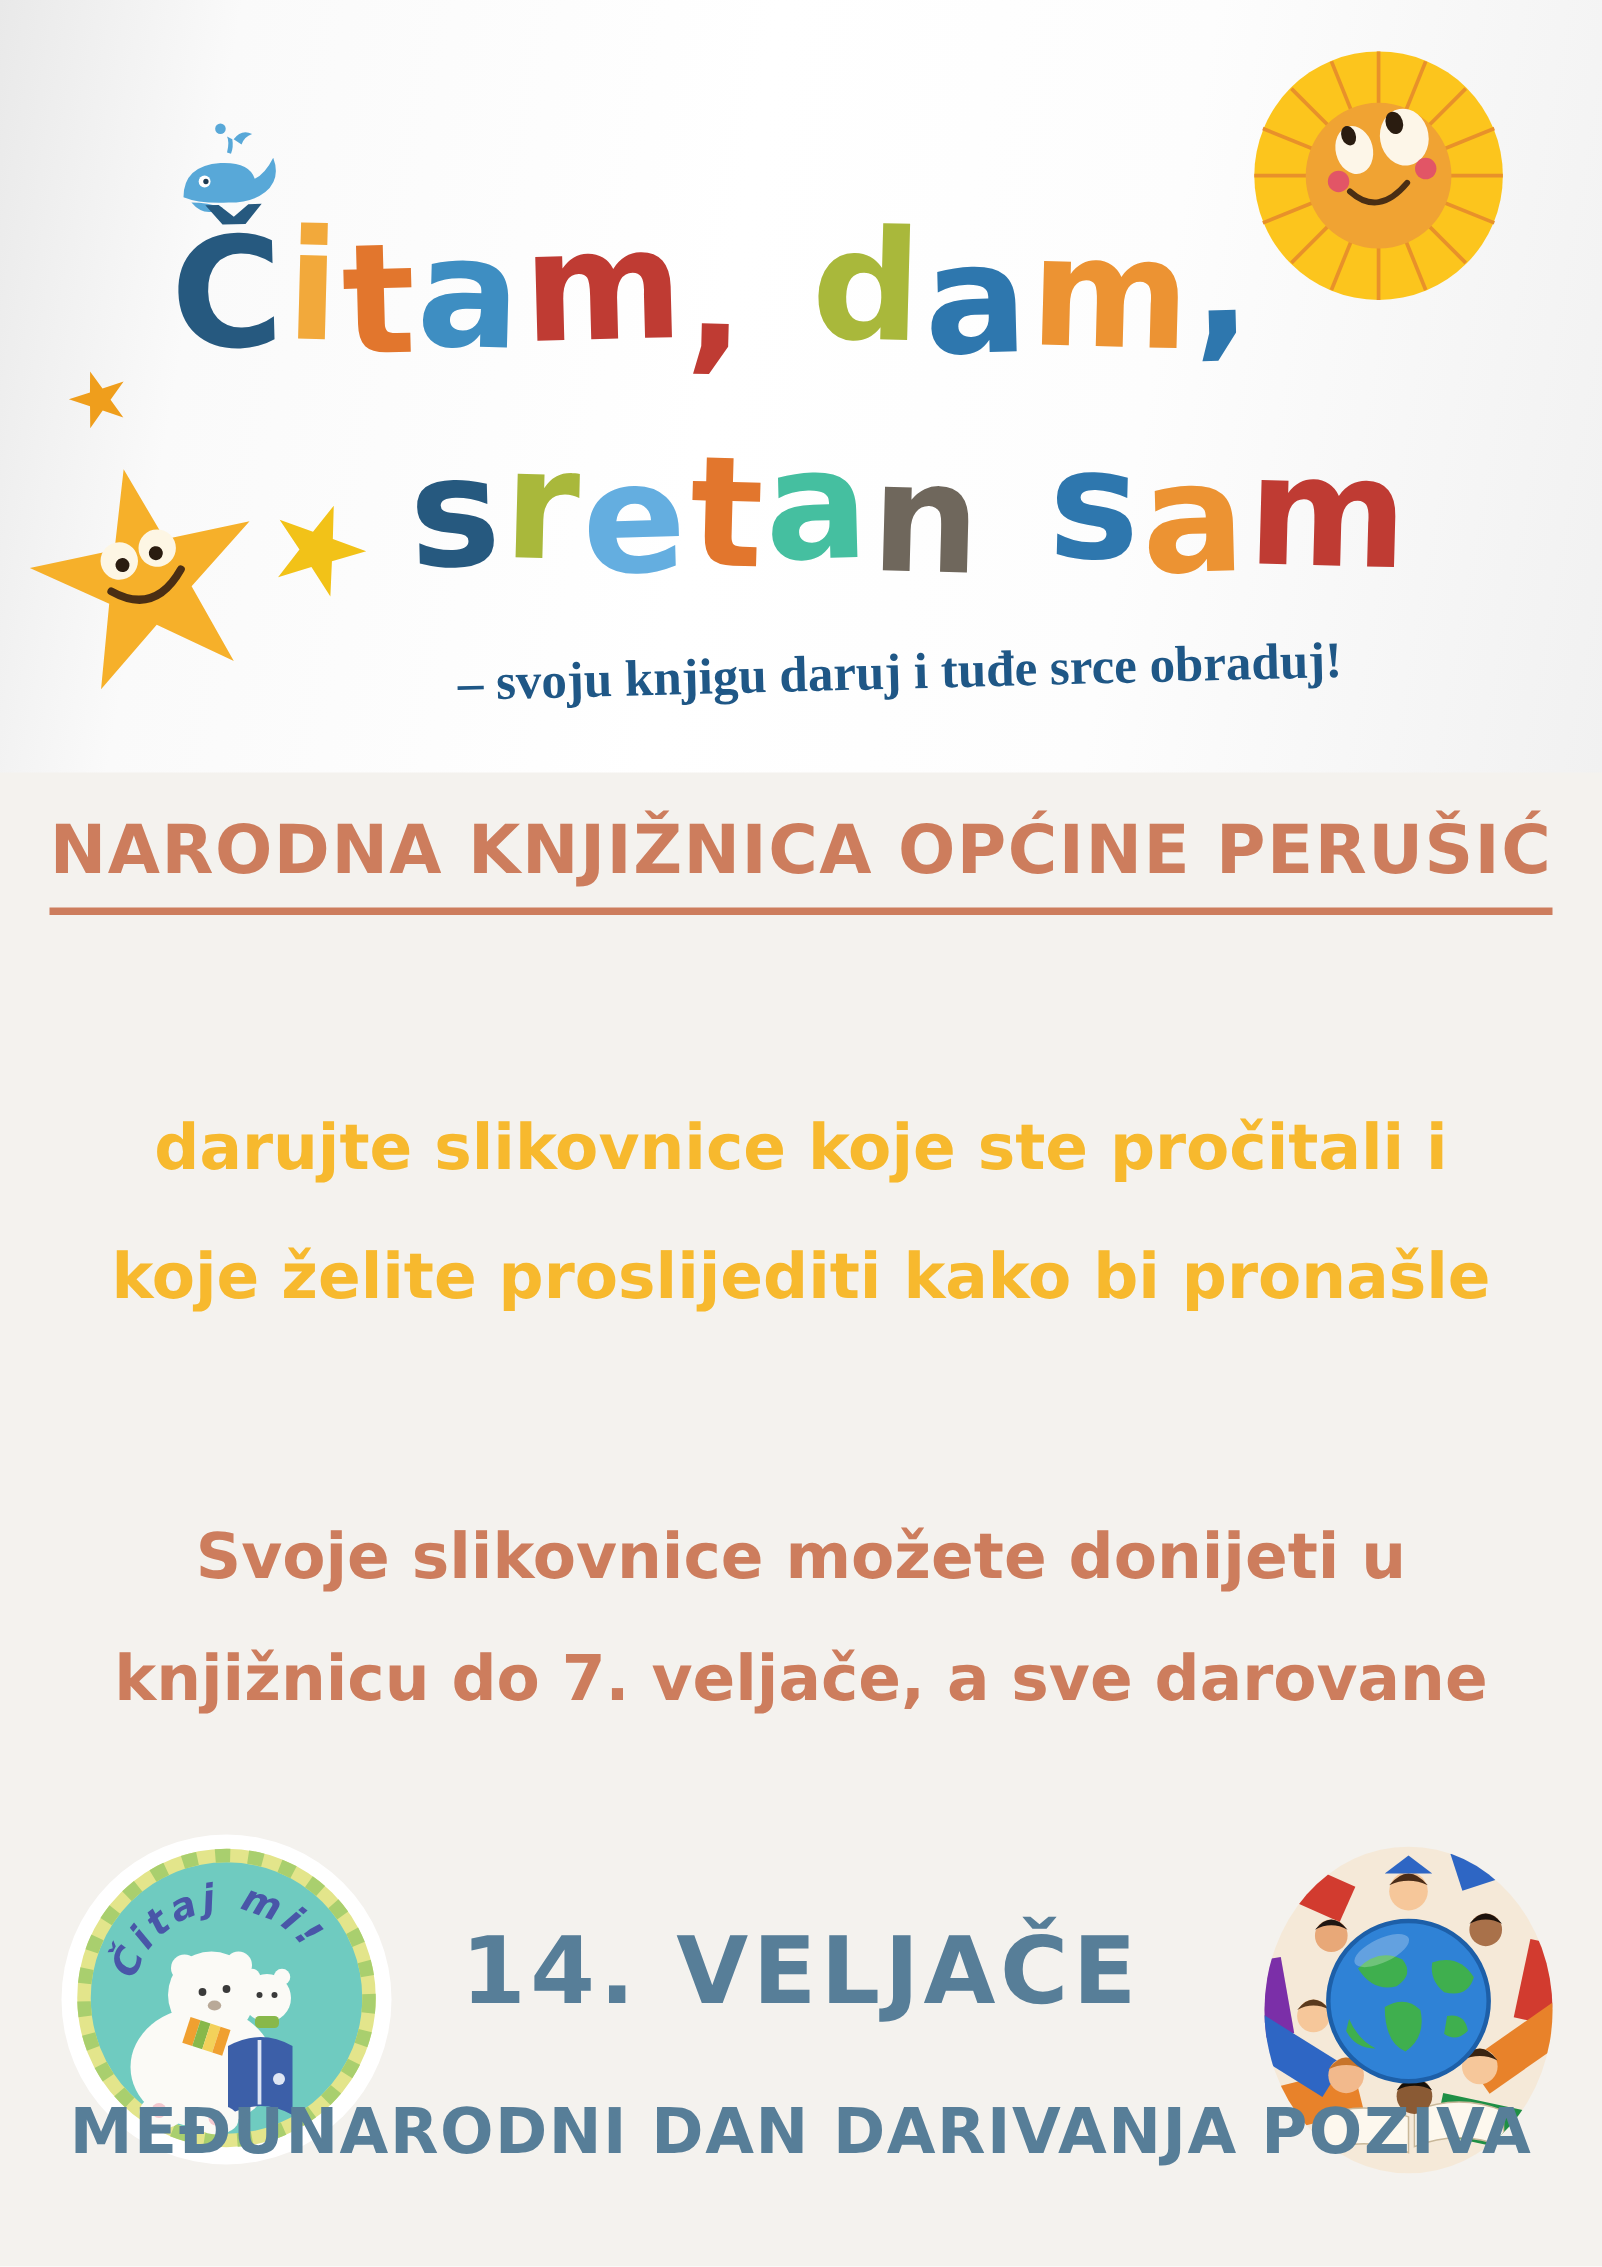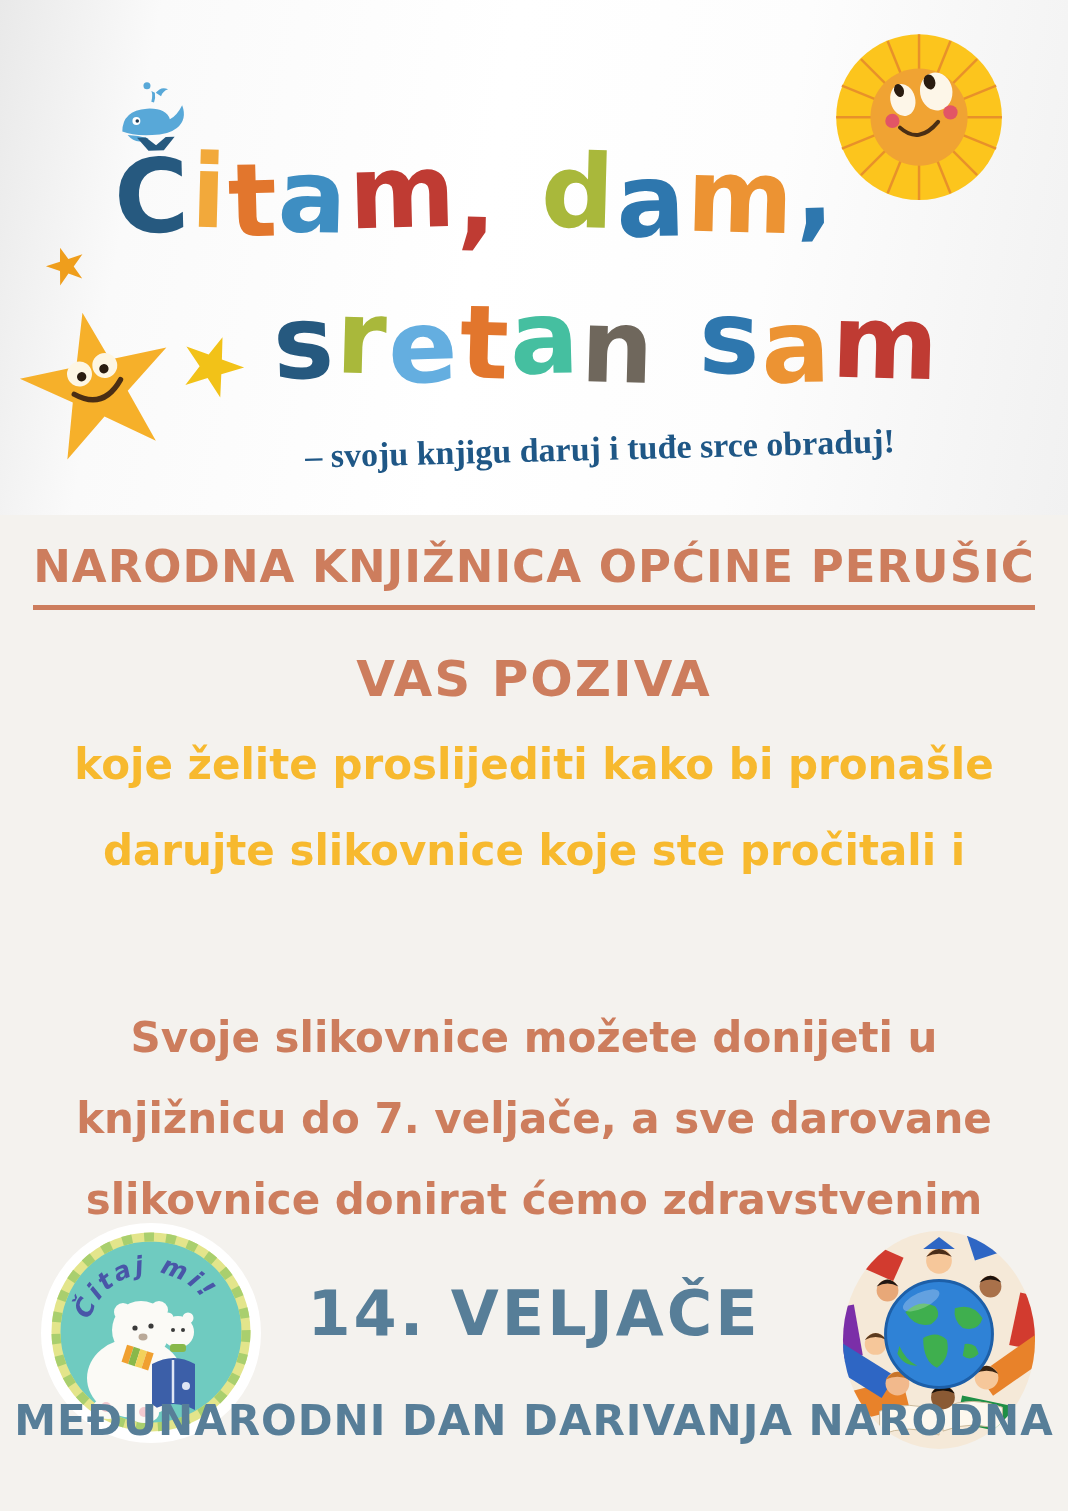--- a/index.html
+++ b/index.html
@@ -109,31 +109,29 @@
     <div id="logo-line-1" class="logo-line"><span style="color: rgb(38, 89, 127); transform: rotate(-1.5deg) translateY(0px);">Č</span><span style="color: rgb(242, 169, 59); transform: rotate(1.5deg) translateY(-5px);">i</span><span style="color: rgb(226, 118, 45); transform: rotate(-1.5deg) translateY(4px);">t</span><span style="color: rgb(62, 142, 194); transform: rotate(1.5deg) translateY(0px);">a</span><span style="color: rgb(191, 59, 51); transform: rotate(-1.5deg) translateY(-5px);">m</span><span style="color: rgb(191, 59, 51); transform: rotate(1.5deg) translateY(4px);">,</span><span style="width: 0.42em;"> </span><span style="color: rgb(169, 184, 59); transform: rotate(1.5deg) translateY(-5px);">d</span><span style="color: rgb(46, 119, 174); transform: rotate(-1.5deg) translateY(4px);">a</span><span style="color: rgb(236, 147, 51); transform: rotate(1.5deg) translateY(0px);">m</span><span style="color: rgb(46, 119, 174); transform: rotate(-1.5deg) translateY(-5px);">,</span></div>
     <div id="logo-line-2" class="logo-line"><span style="color: rgb(38, 89, 127); transform: rotate(-1.5deg) translateY(0px);">s</span><span style="color: rgb(169, 184, 59); transform: rotate(1.5deg) translateY(-5px);">r</span><span style="color: rgb(100, 174, 224); transform: rotate(-1.5deg) translateY(4px);">e</span><span style="color: rgb(226, 118, 45); transform: rotate(1.5deg) translateY(0px);">t</span><span style="color: rgb(69, 191, 160); transform: rotate(-1.5deg) translateY(-5px);">a</span><span style="color: rgb(111, 103, 92); transform: rotate(1.5deg) translateY(4px);">n</span><span style="width: 0.42em;"> </span><span style="color: rgb(46, 119, 174); transform: rotate(1.5deg) translateY(-5px);">s</span><span style="color: rgb(236, 147, 51); transform: rotate(-1.5deg) translateY(4px);">a</span><span style="color: rgb(191, 59, 51); transform: rotate(1.5deg) translateY(0px);">m</span></div>
 
     <div class="tagline">– svoju knjigu daruj i tuđe srce obraduj!</div>
   </div>
 
   <div class="centered title">
     <span class="underlined">NARODNA KNJIŽNICA OPĆINE PERUŠIĆ</span>
   </div>
 
-  <div class="centered subtitle">VAS POZIVA</div>
 
   <div class="centered invite">
+    <div>darujte slikovnice koje ste pročitali i</div>
     <div>koje želite proslijediti kako bi pronašle</div>
-    <div>darujte slikovnice koje ste pročitali i</div>
   </div>
 
   <div class="centered info">
     <div>Svoje slikovnice možete donijeti u</div>
     <div>knjižnicu do 7. veljače, a sve darovane</div>
-    <div>slikovnice donirat ćemo zdravstvenim</div>
   </div>
 
   <svg class="badge-art" viewBox="0 0 222 226">
     <circle cx="111" cy="113" r="110" fill="#ffffff"></circle>
     <circle cx="111" cy="112" r="92" fill="#6fcbc0"></circle>
     <circle cx="111" cy="112" r="95" fill="none" stroke="#e3e58b" stroke-width="9"></circle>
     <circle cx="111" cy="112" r="95" fill="none" stroke="#a9cf6e" stroke-width="9" stroke-dasharray="10 12"></circle>
     <defs>
         <path id="badge-arc" d="M48 108 A64 64 0 0 1 174 104"></path>
       </defs>
@@ -211,15 +209,15 @@
       <path d="M66 86 Q80 72 96 80 Q104 90 92 98 Q76 102 66 86 Z" fill="#3faf4e"></path>
       <path d="M84 112 Q98 104 108 114 Q112 132 98 142 Q84 136 84 112 Z" fill="#3faf4e"></path>
       <path d="M116 82 Q134 76 144 92 Q140 106 124 102 Q114 94 116 82 Z" fill="#3faf4e"></path>
       <path d="M126 118 Q138 116 140 128 Q132 136 124 130 Z" fill="#3faf4e"></path>
       <path d="M60 120 Q66 134 78 140 Q64 140 58 128 Z" fill="#3faf4e"></path>
       <ellipse cx="82" cy="74" rx="20" ry="8" fill="#ffffff" opacity="0.25" transform="rotate(-25 82 74)"></ellipse>
     </g>
   </svg>
 
   <div class="centered date">14. VELJAČE</div>
-  <div class="centered event">MEĐUNARODNI DAN DARIVANJA NARODNA</div>
+  <div class="centered event">MEĐUNARODNI DAN DARIVANJA POZIVA</div>
 
 </div>
 
 </body></html>

